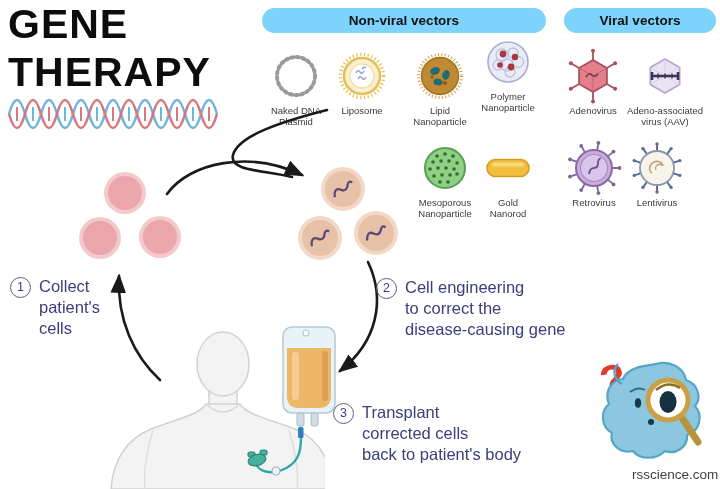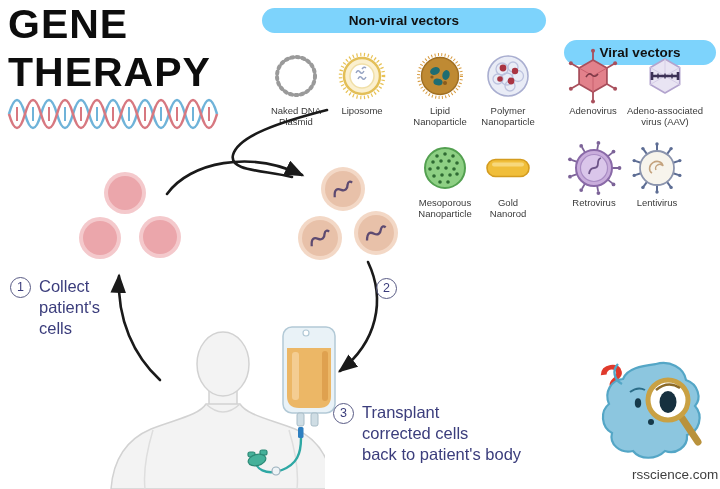--- a/index.html
+++ b/index.html
@@ -4,21 +4,21 @@
 <style>
   html,body{margin:0;padding:0;background:#fff;}
   .canvas{position:relative;width:720px;height:489px;background:#ffffff;overflow:hidden;
           font-family:"Liberation Sans",sans-serif;border-radius:9px;}
   .title{position:absolute;left:8px;top:0px;font-size:41px;line-height:48px;font-weight:800;
          color:#0d0d0d;letter-spacing:1px;white-space:pre-line;}
   .dna{position:absolute;left:6px;top:97px;}
   .pill{position:absolute;height:25px;border-radius:13px;background:#7dd3fc;display:flex;
         align-items:center;justify-content:center;font-weight:bold;font-size:13.5px;color:#111;}
   .pill-nonviral{left:262px;top:8px;width:284px;}
-  .pill-viral{left:564px;top:8px;width:152px;margin-top:32px;}
+  .pill-viral{left:564px;top:8px;width:152px;}
   .vitem{position:absolute;width:88px;text-align:center;}
   .vicon{height:52px;display:flex;align-items:center;justify-content:center;}
   .vlabel{font-size:9.5px;line-height:11px;color:#3a3a3a;white-space:pre-line;margin-top:3px;}
   .step{position:absolute;display:flex;gap:8px;align-items:flex-start;color:#3b3d7c;
         font-size:16.5px;line-height:21px;font-weight:500;z-index:6;}
   .step-num{flex:0 0 auto;width:19px;height:19px;border:1.6px solid #595b85;border-radius:50%;
         display:flex;align-items:center;justify-content:center;font-size:12.5px;margin-top:1px;}
   .step-text{white-space:pre-line;}
   .abs{position:absolute;}
   .watermark{position:absolute;left:616px;top:467px;font-size:13.5px;color:#3f3f3f;z-index:6;margin-left:16px;}
@@ -73,21 +73,21 @@
         <ellipse cx="34" cy="27" rx="3.6" ry="5" fill="#1f6d72" transform="rotate(15 34 27)"></ellipse>
         <ellipse cx="26" cy="34" rx="4.6" ry="3.4" fill="#1f6d72" transform="rotate(10 26 34)"></ellipse>
         <circle cx="33" cy="35" r="2" fill="#8a5c1d"></circle>
           <circle cx="20" cy="29" r="1.6" fill="#8a5c1d"></circle>
       </svg>
     </div>
     <div class="vlabel">Lipid
 Nanoparticle</div>
   </div>
 
-  <div class="vitem" style="left:464px;top:50px">
+  <div class="vitem" style="left:464px;top:36px">
     <div class="vicon">
       <svg width="56" height="56" viewBox="0 0 56 56">
         <circle cx="28" cy="28" r="20" fill="#e9ecf6" stroke="#a9aed0" stroke-width="1.6"></circle>
         <g stroke="#bcc2de" stroke-width="1.3" fill="none">
           <circle cx="22" cy="21" r="6"></circle>
             <circle cx="33" cy="19" r="5"></circle>
             <circle cx="38" cy="28" r="5.5"></circle>
           <circle cx="27" cy="31" r="6"></circle>
             <circle cx="18" cy="31" r="5"></circle>
             <circle cx="30" cy="38" r="5"></circle>
@@ -338,20 +338,23 @@
   </svg>
 
   <div class="step" style="left:10px;top:276px">
     <span class="step-num">1</span>
     <span class="step-text">Collect
 patient's
 cells</span>
   </div>
   <div class="step" style="left:376px;top:277px">
     <span class="step-num">2</span>
+    <span class="step-text">Cell engineering
+to correct the
+disease-causing gene</span>
   </div>
   <div class="step" style="left:333px;top:402px">
     <span class="step-num">3</span>
     <span class="step-text">Transplant
 corrected cells
 back to patient's body</span>
   </div>
 
   <div class="watermark">rsscience.com</div>
 

